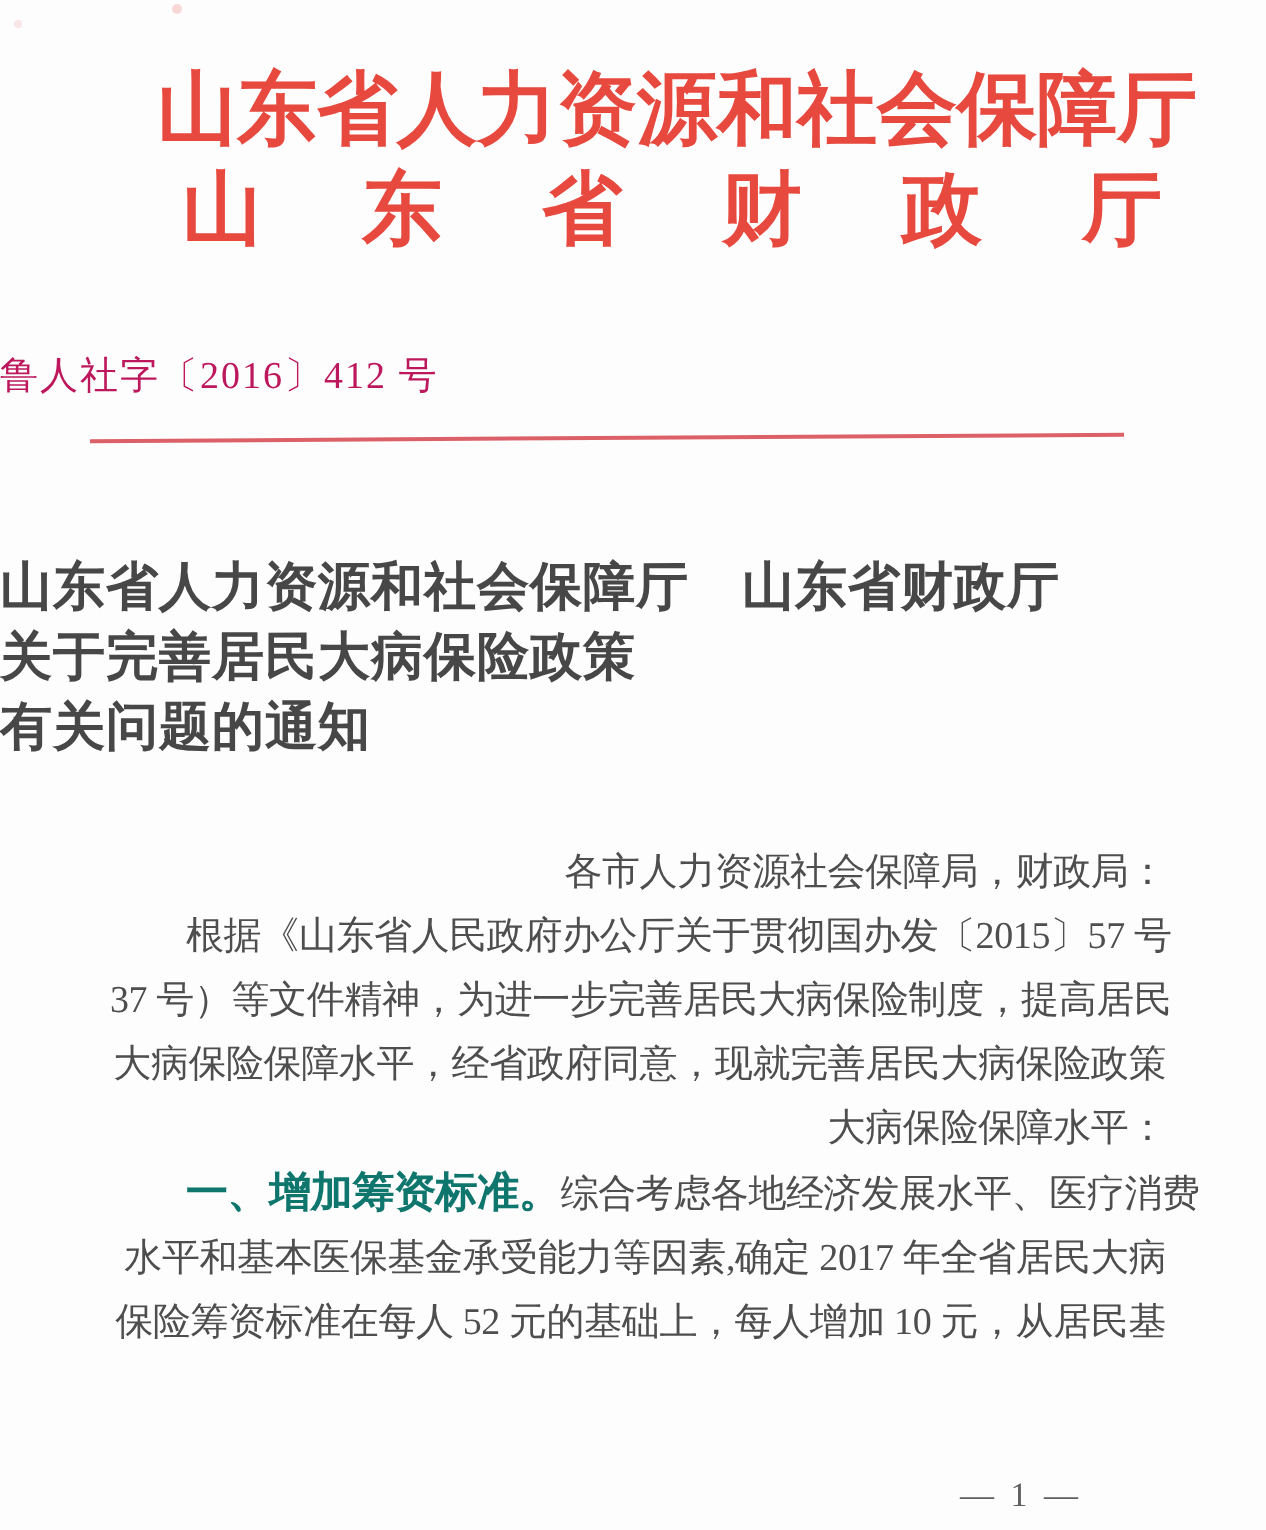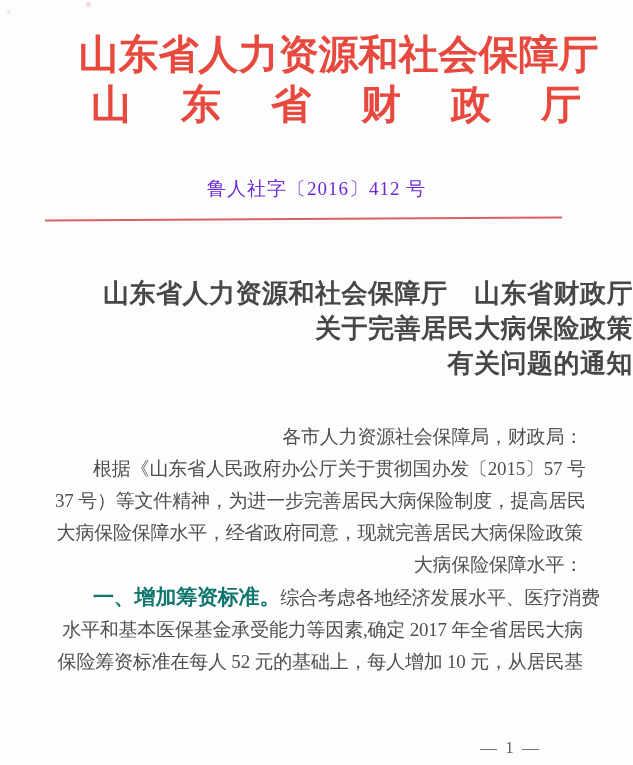--- a/index.html
+++ b/index.html
@@ -25,37 +25,37 @@
     letter-spacing:0px;
   }
   .issuer-line2{
     font-size:40px;
     line-height:50px;
     letter-spacing:5px;
     margin-top:0px;
   }
   .doc-number{
     margin-top:46px;
-    text-align:center;
+    text-align:left;
     font-size:19px;
     line-height:26px;
-    color:#6d28d9;
+    color:#be185d;
     letter-spacing:1px;
   }
   .red-rule{
     position:relative;
     margin:16px auto 0 45px;
     width:517px;height:2px;
     background:#dc6067;
     transform:rotate(-0.35deg);
   }
   
   .doc-title{
     margin-top:56px;
-    text-align:right;
+    text-align:left;
     color:#474747;
     font-weight:bold;
     font-size:26px;
     line-height:35px;
     letter-spacing:0.5px;
   }
   
   .body-text{
     margin:40px 50px 0 55px;
     color:#4e4e4e;

